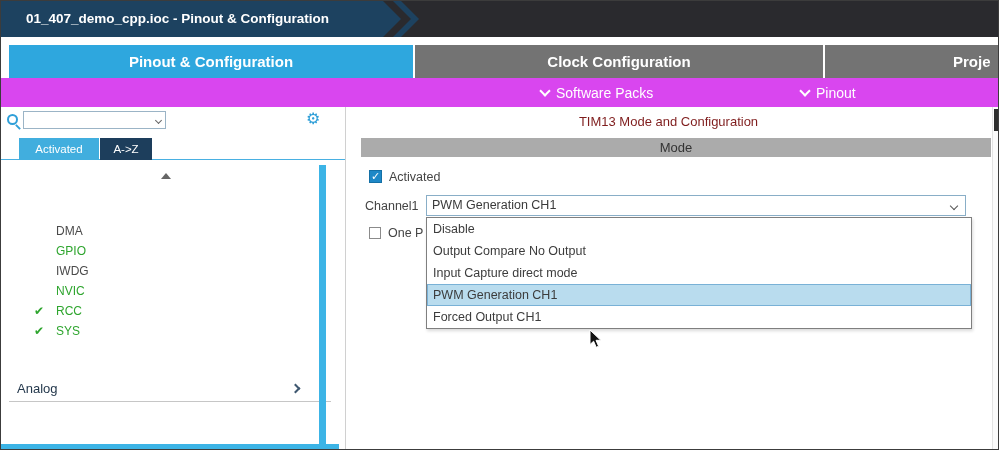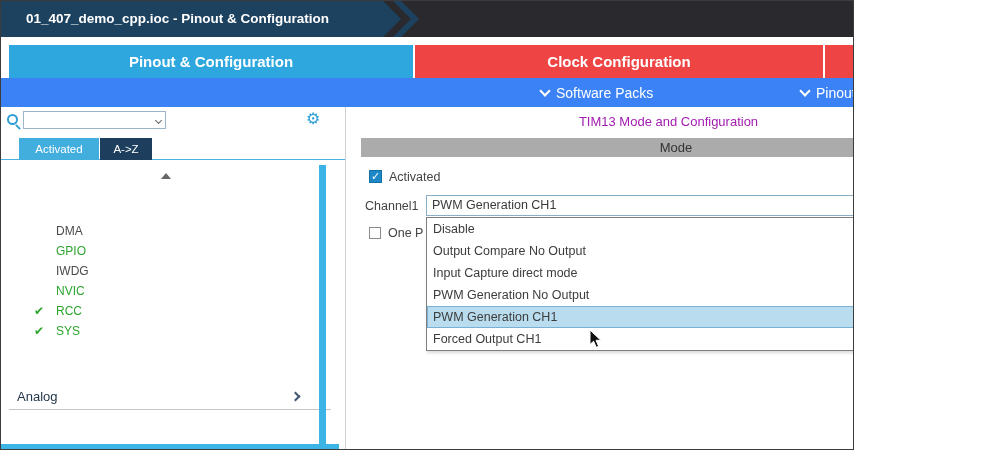--- a/index.html
+++ b/index.html
@@ -1,32 +1,32 @@
 <!DOCTYPE html>
 <html><head>
 <meta charset="utf-8">
 <style>
   * { box-sizing: border-box; margin: 0; padding: 0; }
   body { background: #ffffff; font-family: "Liberation Sans", sans-serif; }
-  .screen { position: relative; width: 854px; height: 450px; background: #fff; overflow: hidden; border: 1px solid #3c3c3c; font-family: "Liberation Sans", sans-serif; }
+  .screen { position: relative; width: 999px; height: 450px; background: #fff; overflow: hidden; border: 1px solid #3c3c3c; font-family: "Liberation Sans", sans-serif; }
 
   
   .titlebar { position: absolute; left: 0; top: 0; width: 100%; height: 36px; background: #2a2a2e; }
   .crumb { position: absolute; left: 0; top: 0; height: 36px; width: 400px; background: #1d4260; clip-path: polygon(0 0, 382px 0, 400px 18px, 382px 36px, 0 36px); color: #fff; font-size: 13.5px; font-weight: bold; line-height: 36px; padding-left: 25px; white-space: nowrap; }
   .crumb-chev { position: absolute; left: 392px; top: 0; width: 26px; height: 36px; background: #1d4260; clip-path: polygon(0 0, 8px 0, 26px 18px, 8px 36px, 0 36px, 18px 18px); }
 
   
   .tabbar { position: absolute; left: 0; top: 44px; width: 100%; height: 33px; }
-  .tab { position: absolute; top: 0; height: 33px; background: #ef4444; color: #fff; font-size: 15px; font-weight: 600; display: flex; align-items: center; justify-content: center; cursor: pointer; white-space: nowrap; }
+  .tab { position: absolute; top: 0; height: 33px; background: #737373; color: #fff; font-size: 15px; font-weight: 600; display: flex; align-items: center; justify-content: center; cursor: pointer; white-space: nowrap; }
   .tab1 { left: 8px; width: 404px; background: #2ea7de; }
   .tab2 { left: 414px; width: 408px; }
   .tab3 { left: 824px; width: 175px; justify-content: flex-start; padding-left: 128px; overflow: hidden; }
 
   
-  .subnav { position: absolute; left: 0; top: 77px; width: 100%; height: 29px; background: #3b82f6; }
+  .subnav { position: absolute; left: 0; top: 77px; width: 100%; height: 29px; background: #d946ef; }
   .subnav-item { position: absolute; top: 0; height: 29px; display: flex; align-items: center; gap: 7px; color: #fff; font-size: 14px; cursor: pointer; }
   .sp { left: 540px; } .pn { left: 800px; }
   .chev-down { display: inline-block; width: 8px; height: 8px; border-left: 2px solid currentColor; border-bottom: 2px solid currentColor; transform: rotate(-45deg); margin-top: -4px; }
 
   
   .sidebar { position: absolute; left: 0; top: 106px; width: 345px; height: 344px; background: #fff; border-right: 1px solid #d0d0d0; }
   .search-icon { position: absolute; left: 6px; top: 7px; width: 11px; height: 11px; border: 2px solid #2f9fd8; border-radius: 50%; }
   .search-icon::after { content: ""; position: absolute; left: 8px; top: 8px; width: 2px; height: 6px; background: #2f9fd8; transform: rotate(-45deg); }
   .search-box { position: absolute; left: 22px; top: 4px; width: 143px; height: 18px; border: 1px solid #9bb4c6; background: #fff; }
   .search-input { position: absolute; left: 1px; top: 1px; width: 124px; height: 14px; border: 0; outline: none; font-size: 11px; font-family: "Liberation Sans", sans-serif; }
@@ -39,33 +39,33 @@
   .cat-az { left: 99px; width: 52px; background: #1d3e5c; }
 
   .scroll-up { position: absolute; left: 160px; top: 66px; width: 0; height: 0; border-left: 5px solid transparent; border-right: 5px solid transparent; border-bottom: 6px solid #666; cursor: pointer; }
 
   .plist { position: absolute; left: 0; top: 114px; width: 310px; }
   .prow { position: relative; height: 20px; line-height: 20px; font-size: 12px; color: #4a4a4a; cursor: pointer; }
   .prow .plabel { margin-left: 55px; }
   .prow.green .plabel { color: #2ea52e; }
   .pcheck { position: absolute; left: 33px; top: 0; color: #2ea52e; font-size: 12px; }
 
-  .section { position: absolute; left: 8px; width: 322px; height: 27px; border-bottom: 1px solid #c6c6c6; font-size: 13px; color: #24384c; display: flex; align-items: center; cursor: pointer; margin-top: 8px; }
+  .section { position: absolute; left: 8px; width: 322px; height: 27px; border-bottom: 1px solid #c6c6c6; font-size: 13px; color: #24384c; display: flex; align-items: center; cursor: pointer; }
   .sec-analog { top: 268px; } .sec-timers { top: 306px; }
   .section .slabel { margin-left: 8px; }
   .sec-chev { position: absolute; right: 32px; }
   .chev-right-sm { display: inline-block; width: 7px; height: 7px; border-top: 2px solid #3f5870; border-right: 2px solid #3f5870; transform: rotate(45deg); }
   .chev-down-sm { display: inline-block; width: 7px; height: 7px; border-left: 2px solid #3f5870; border-bottom: 2px solid #3f5870; transform: rotate(-45deg); }
 
   .sb-vscroll { position: absolute; left: 318px; top: 58px; width: 7px; height: 280px; background: #3cb4e6; cursor: pointer; }
   .sb-hscroll { position: absolute; left: 0; bottom: 0; width: 338px; height: 7px; background: #3cb4e6; cursor: pointer; }
 
   
   .main { position: absolute; left: 345px; top: 106px; width: 654px; height: 344px; background: #fff; }
-  .main-title { position: absolute; left: 0; top: 7px; width: 645px; text-align: center; font-size: 13px; color: #a21caf; }
+  .main-title { position: absolute; left: 0; top: 7px; width: 645px; text-align: center; font-size: 13px; color: #7f1d1d; }
   .mode-bar { position: absolute; left: 15px; top: 31px; width: 630px; height: 19px; background: #ababab; color: #333; font-size: 13px; display: flex; align-items: center; justify-content: center; }
 
   .act-cb { position: absolute; left: 23px; top: 63px; width: 13px; height: 13px; background: #1e88c7; border: 1px solid #1470a6; color: #fff; font-size: 11px; line-height: 11px; text-align: center; cursor: pointer; }
   .act-label { position: absolute; left: 43px; top: 63px; font-size: 12.5px; color: #444; }
 
   .ch-label { position: absolute; left: 19px; top: 92px; font-size: 12.5px; color: #444; }
   .ch-select { position: absolute; left: 80px; top: 88px; width: 540px; height: 21px; border: 1px solid #89aec7; background: #fff; font-size: 12.5px; color: #3a3a3a; line-height: 19px; padding-left: 5px; cursor: pointer; }
   .sel-arrow { position: absolute; right: 8px; top: 7px; width: 6px; height: 6px; border-left: 1.5px solid #555; border-bottom: 1.5px solid #555; transform: rotate(-45deg); }
 
   .op-cb { position: absolute; left: 23px; top: 120px; width: 12px; height: 12px; background: #fff; border: 1px solid #8b8b8b; cursor: pointer; }
@@ -167,21 +167,20 @@
       <span class="sel-arrow"></span>
     </div>
 
     <div class="op-cb"></div>
     <div class="op-label">One P</div>
 
     <div class="dd-panel">
       <div class="dd-item">Disable</div>
       <div class="dd-item">Output Compare No Output</div>
       <div class="dd-item">Input Capture direct mode</div>
-      <div class="dd-item">PWM Generation No Output</div>
       <div class="dd-item hl">PWM Generation CH1</div>
       <div class="dd-item">Forced Output CH1</div>
     </div>
 
     <div class="cursor">
       <svg width="14" height="20" viewBox="0 0 14 20">
         <polygon points="1,1 1,15.5 4.6,12.2 7.2,18.3 9.6,17.2 7,11.3 11.8,11.3" fill="#111" stroke="#fff" stroke-width="1"></polygon>
       </svg>
     </div>
 

